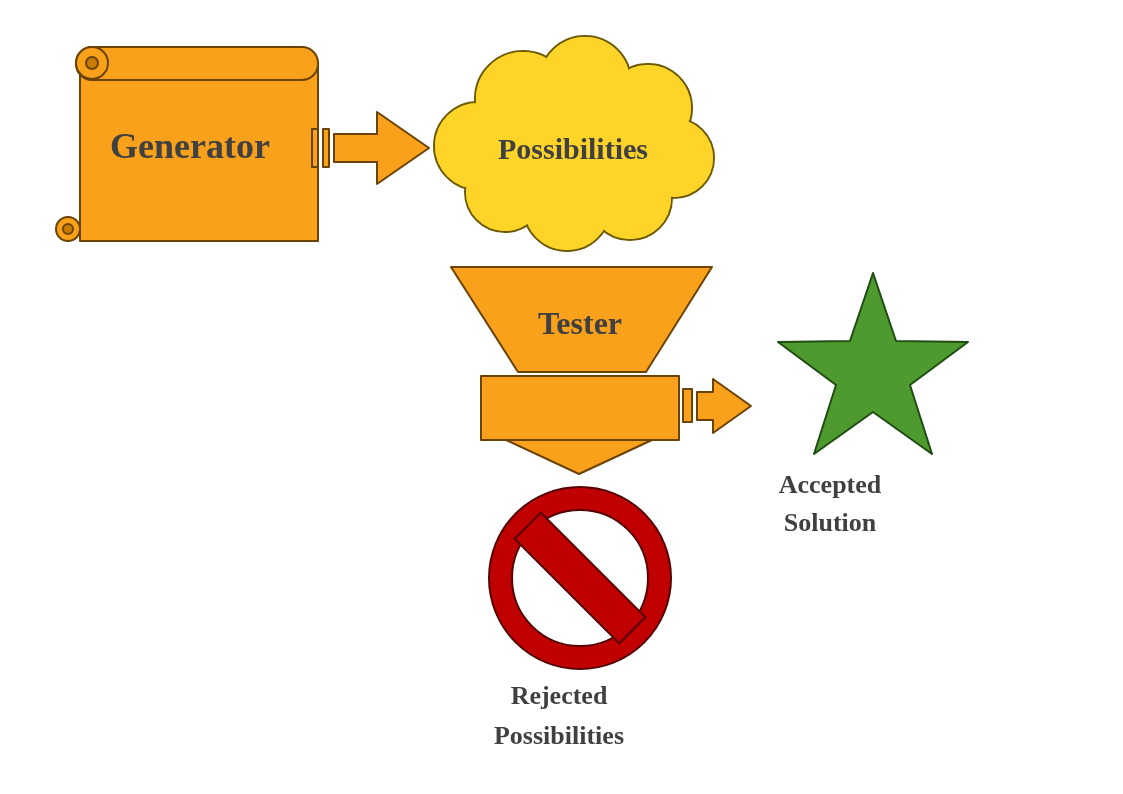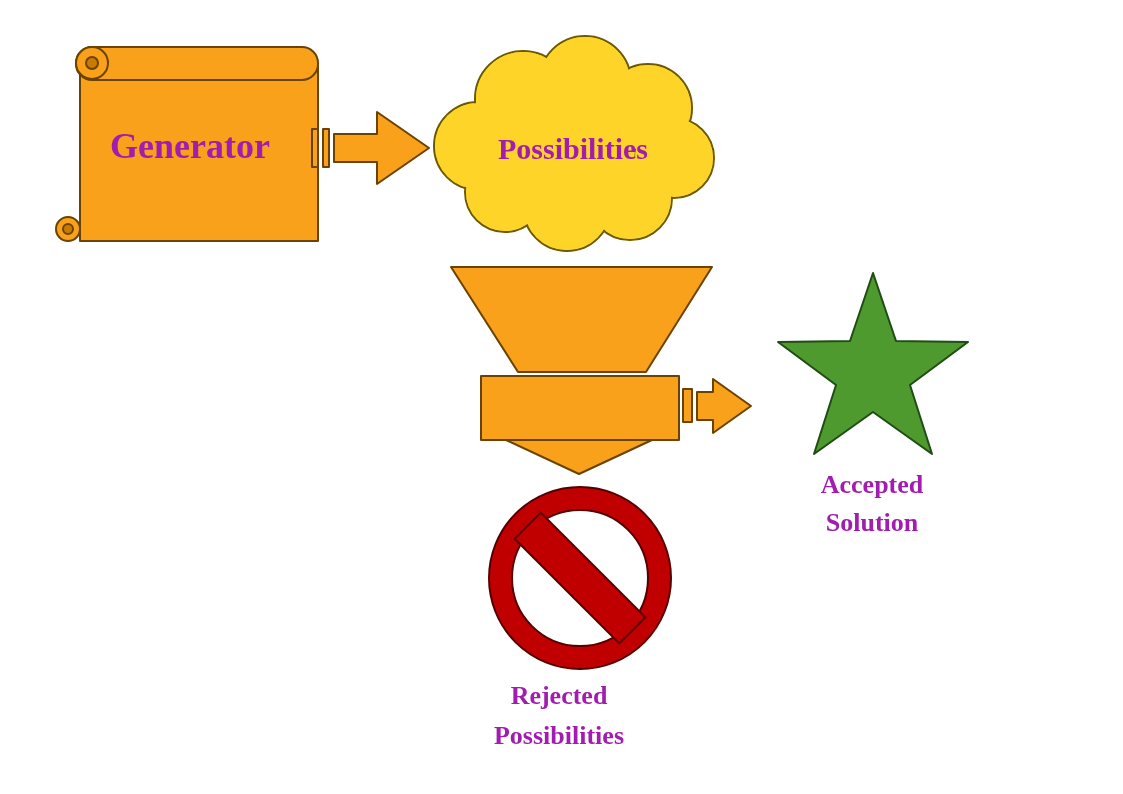--- a/index.html
+++ b/index.html
@@ -17,28 +17,28 @@
   }
   #shapes {
     position: absolute;
     left: 0;
     top: 0;
   }
   .label {
     position: absolute;
     text-align: center;
     font-weight: 700;
-    color: #a21caf;
+    color: #404040;
     white-space: pre-line;
     user-select: none;
   }
   .label-generator   { left: 70px;  top: 124px; width: 240px; font-size: 36px; line-height: 44px; }
   .label-possibilities { left: 443px; top: 130px; width: 260px; font-size: 30px; line-height: 38px; }
   .label-tester      { left: 470px; top: 303px; width: 220px; font-size: 32px; line-height: 40px; }
-  .label-accepted    { left: 762px; top: 466px; width: 220px; font-size: 26px; line-height: 38px; font-family: Liberation Serif, serif; }
+  .label-accepted    { left: 720px; top: 466px; width: 220px; font-size: 26px; line-height: 38px; font-family: Liberation Serif, serif; }
   .label-rejected    { left: 436px; top: 676px; width: 246px; font-size: 26px; line-height: 40px; }
 </style>
 </head>
 <body>
 
 <div id="canvas">
 
   <svg id="shapes" width="1123" height="794" viewBox="0 0 1123 794">
 
     <g stroke-width="2" stroke-linejoin="round" fill="#F9A11B" stroke="#6B4300">
@@ -100,20 +100,21 @@
       <path fill-rule="evenodd" d="M 489 578 a 91 91 0 1 0 182 0 a 91 91 0 1 0 -182 0 Z
                M 512 578 a 68 68 0 1 0 136 0 a 68 68 0 1 0 -136 0 Z"></path>
       <rect x="506" y="559.5" width="148" height="37" transform="rotate(45 580 578)"></rect>
     </g>
   </svg>
 
   <div class="label label-generator">Generator</div>
 
   <div class="label label-possibilities">Possibilities</div>
 
+  <div class="label label-tester">Tester</div>
 
   <div class="label label-accepted">Accepted
 Solution</div>
 
   <div class="label label-rejected">Rejected
 Possibilities</div>
 
 </div>
 
 </body></html>

